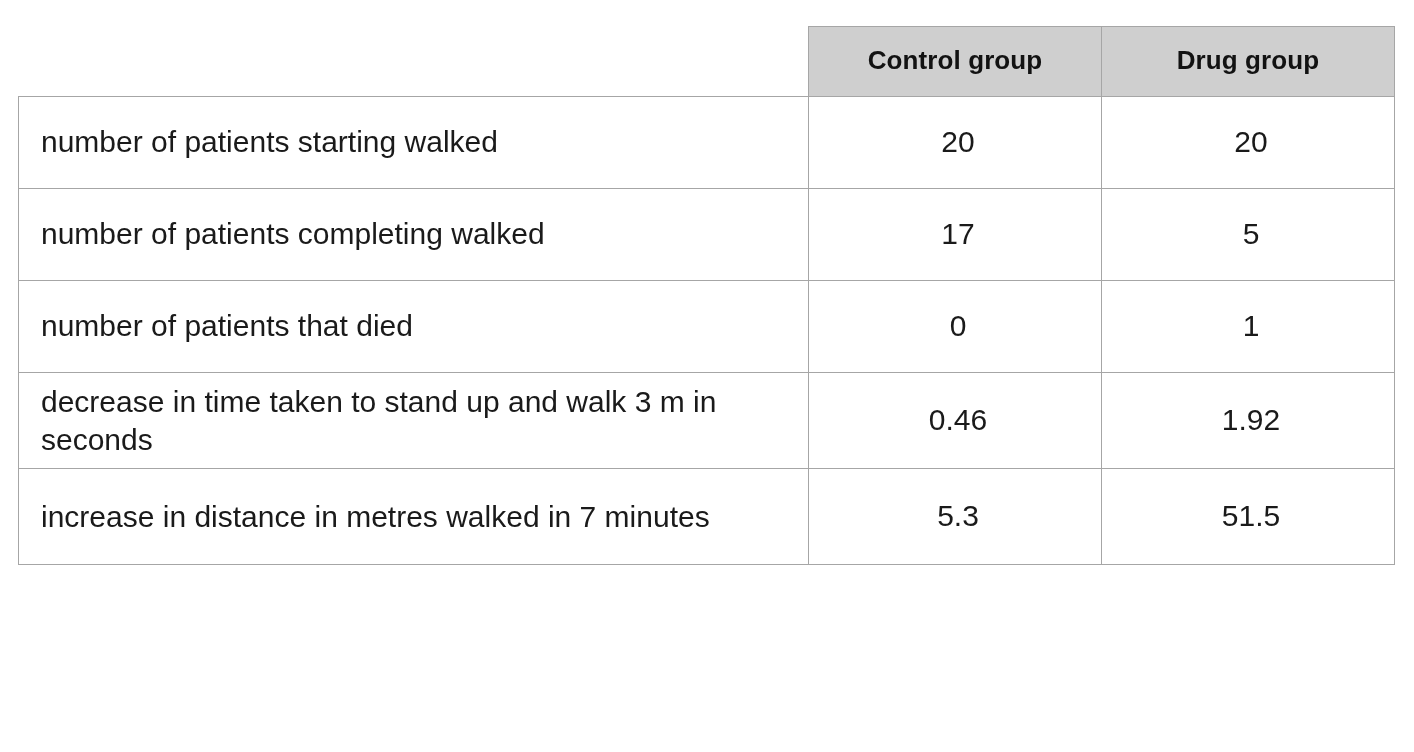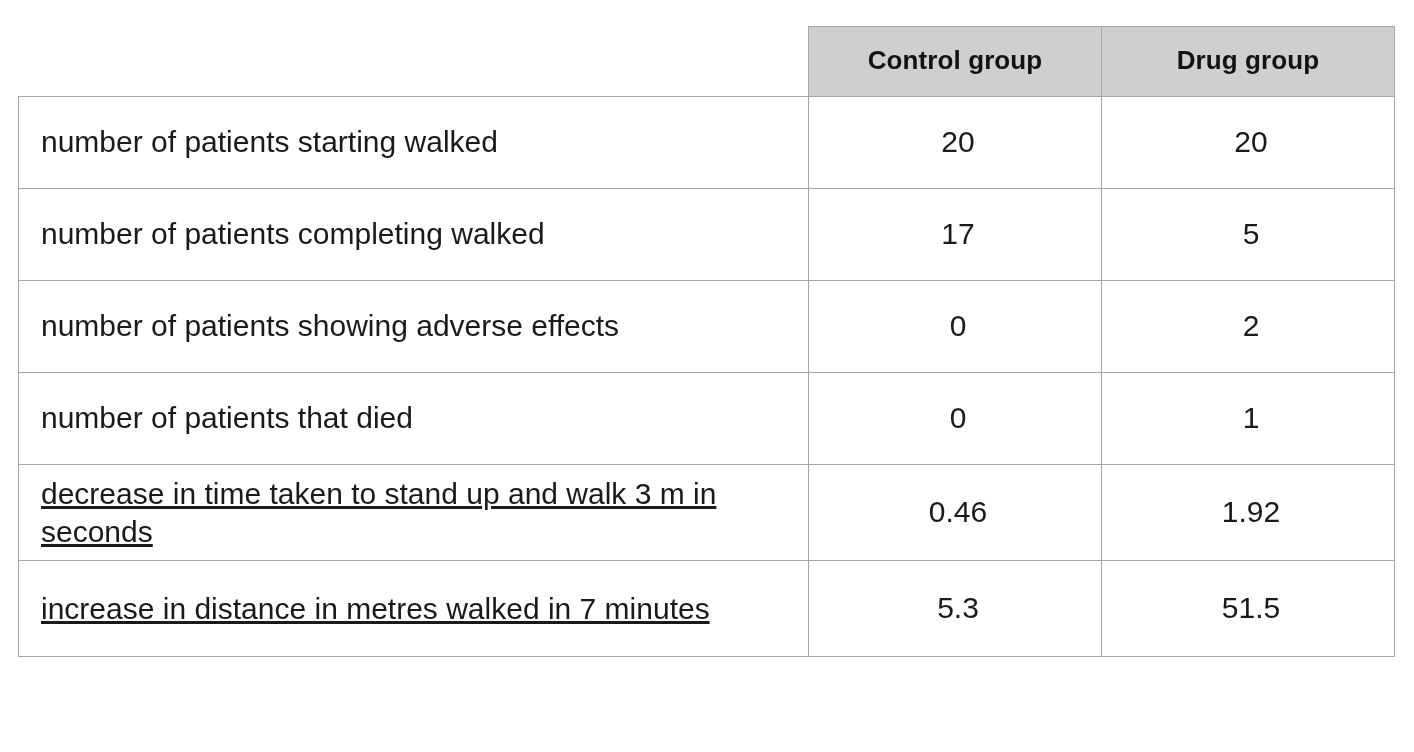--- a/index.html
+++ b/index.html
@@ -61,21 +61,21 @@
     color: #1a1a1a;
   }
   tbody td.val {
     font-size: 30px;
     text-align: center;
     padding: 14px 6px 16px 12px;
     color: #1a1a1a;
   }
   tbody tr.single td { height: 92px; }
   tbody tr.double td { height: 96px; }
-  tbody tr.double td.label { padding-top: 10px; padding-bottom: 10px; text-decoration: underline; }
+  tbody tr.double td.label { padding-top: 10px; padding-bottom: 10px; }
 </style>
 </head>
 <body>
 
 <div class="sheet">
   <table class="data-table">
     <colgroup>
       <col class="c-label">
       <col class="c-control">
       <col class="c-drug">
@@ -92,25 +92,20 @@
         <td class="label">number of patients starting walked</td>
         <td class="val">20</td>
         <td class="val">20</td>
       </tr>
       <tr class="single">
         <td class="label">number of patients completing walked</td>
         <td class="val">17</td>
         <td class="val">5</td>
       </tr>
       <tr class="single">
-        <td class="label">number of patients showing adverse effects</td>
-        <td class="val">0</td>
-        <td class="val">2</td>
-      </tr>
-      <tr class="single">
         <td class="label">number of patients that died</td>
         <td class="val">0</td>
         <td class="val">1</td>
       </tr>
       <tr class="double">
         <td class="label">decrease in time taken to stand up and walk 3 m in seconds</td>
         <td class="val">0.46</td>
         <td class="val">1.92</td>
       </tr>
       <tr class="double">

